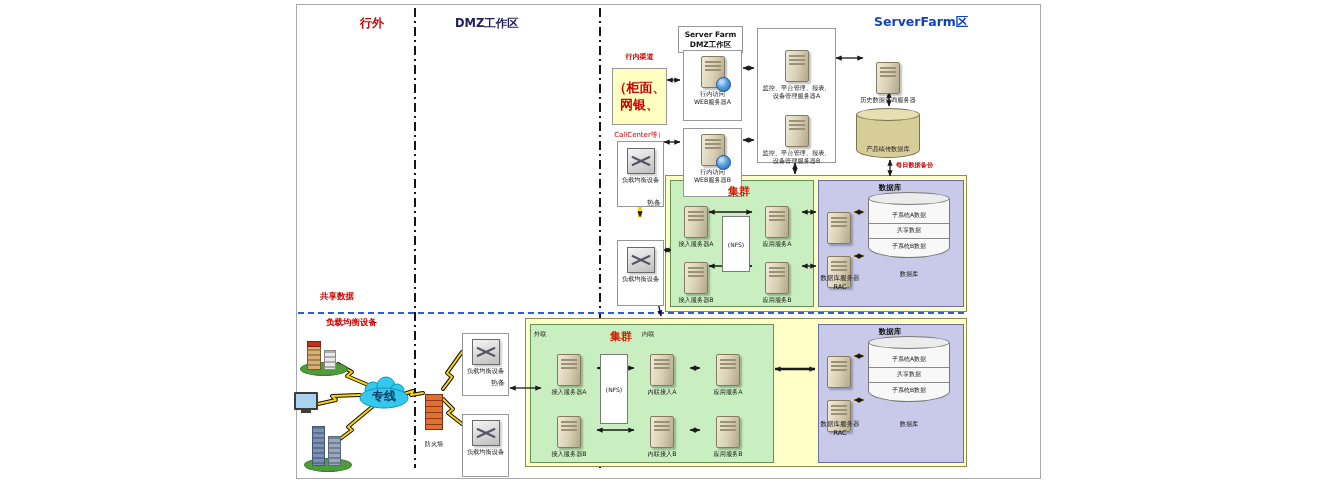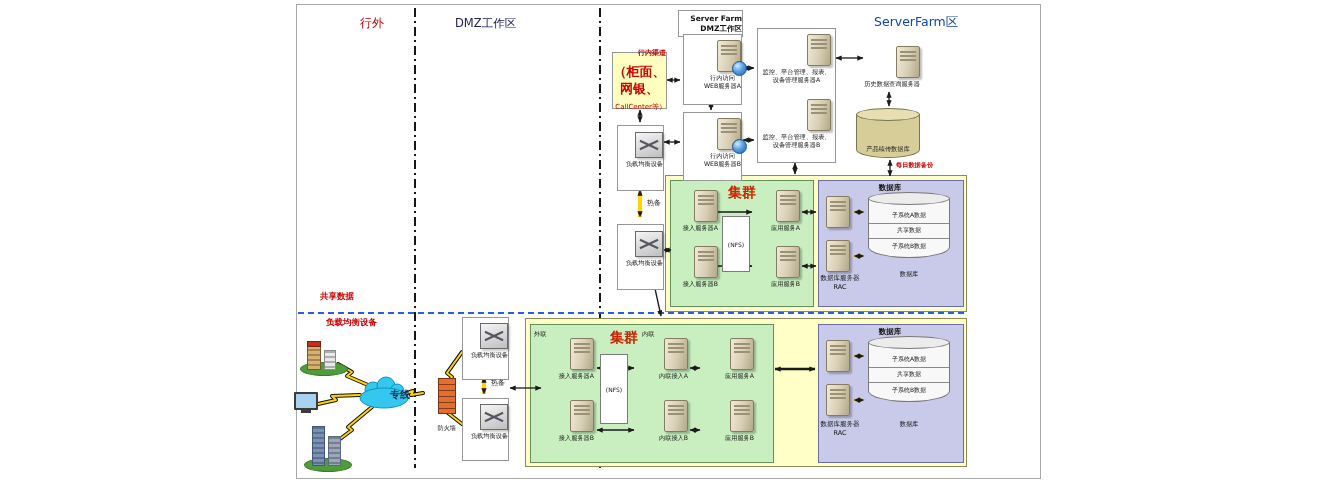--- a/index.html
+++ b/index.html
@@ -3,57 +3,57 @@
 <meta charset="utf-8">
 <style>
   html,body{margin:0;padding:0;background:#fff;}
   .canvas{position:relative;width:1333px;height:482px;background:#fff;overflow:hidden;
           font-family:"DejaVu Sans",sans-serif;color:#111;}
   .abs{position:absolute;}
   .frame{position:absolute;left:296px;top:4px;width:743px;height:473px;border:1px solid #a8a8a8;}
   .vdiv{position:absolute;top:8px;height:460px;width:2px;
         background:repeating-linear-gradient(to bottom,#161616 0 9px,transparent 9px 13px,#161616 13px 15px,transparent 15px 19px);}
   .hline{position:absolute;left:298px;top:312px;width:666px;height:0;border-top:2px dashed #2b5fd9;}
-  .zt{position:absolute;font-weight:normal;white-space:nowrap;}
+  .zt{position:absolute;font-weight:bold;white-space:nowrap;}
   .plat{position:absolute;font-weight:bold;font-size:8.5px;color:#cc0000;white-space:nowrap;}
-  .node{position:absolute;display:flex;flex-direction:column;align-items:flex-end;gap:2px;z-index:5;}
+  .node{position:absolute;display:flex;flex-direction:column;align-items:center;gap:2px;z-index:5;margin-top:16px;}
   .lbl{font-size:6.2px;line-height:1.3;text-align:center;color:#111;}
   .srv{position:relative;flex:0 0 auto;width:22px;height:30px;border:1px solid #857c60;border-radius:2px;
        background:linear-gradient(100deg,#f0ead8 0%,#d7ceb3 55%,#b2a88b 100%);
        box-shadow:2px 2px 2px rgba(0,0,0,.25);}
   .srv i{position:absolute;left:3px;right:3px;top:4px;height:2px;background:#9a9176;
          box-shadow:0 4px 0 #9a9176,0 8px 0 #9a9176;}
   .globe{position:absolute;right:-7px;bottom:-5px;width:13px;height:13px;border-radius:50%;
          border:1px solid #14529e;background:radial-gradient(circle at 35% 30%,#d2e9ff 0%,#5aa0e0 45%,#1a62b0 100%);}
   .lbd{position:relative;flex:0 0 auto;width:26px;height:24px;border:1px solid #6a6a6a;
        background:linear-gradient(160deg,#f5f5f5,#bfbfbf);box-shadow:2px 2px 2px rgba(0,0,0,.2);}
   .lbd::before,.lbd::after{content:"";position:absolute;left:3px;right:3px;top:11px;height:2px;background:#565663;transform:rotate(25deg);}
   .lbd::after{transform:rotate(-25deg);}
   .wbox{background:#fff;border:1px solid #979797;}
   .ybox{position:absolute;background:#ffffc8;border:1px solid #8d8d52;z-index:1;}
   .gbox{position:absolute;background:#c9efc0;border:1px solid #64925a;z-index:2;}
   .pbox{position:absolute;background:#c9c9ea;border:1px solid #6e6e9e;z-index:2;}
   .boxtitle{position:absolute;font-weight:bold;font-size:7.5px;text-align:center;z-index:5;}
-  .redtag{position:absolute;font-weight:bold;font-size:14px;color:#cc2200;z-index:5;white-space:nowrap;}
+  .redtag{position:absolute;font-weight:bold;font-size:11px;color:#cc2200;z-index:5;white-space:nowrap;}
   .tiny{position:absolute;font-size:6.2px;z-index:5;white-space:nowrap;}
   .nfs{position:absolute;background:#fff;border:1px solid #7a7a7a;z-index:5;display:flex;align-items:center;justify-content:center;font-size:6px;}
   .cyl{position:absolute;z-index:5;}
   .cyl .cap{position:absolute;left:0;top:0;width:100%;height:13px;border-radius:50%;box-sizing:border-box;border:1px solid #76764f;z-index:2;}
   .cyl .bod{position:absolute;left:0;top:6px;width:100%;bottom:0;box-sizing:border-box;border:1px solid #76764f;border-top:none;
             border-radius:0 0 41px 41px / 0 0 11px 11px;}
   .cylb .cap{background:#ececec;border-color:#787878;}
   .cylb .bod{background:#f8f8f8;border-color:#787878;padding-top:10px;display:flex;flex-direction:column;}
   .band{height:14.5px;display:flex;align-items:center;justify-content:center;font-size:6px;border-top:1px solid #8a8a8a;}
   .band:first-child{border-top:none;}
   .cylp .cap{background:#e7dfb2;}
   .cylp .bod{background:#d7cd99;display:flex;align-items:flex-end;justify-content:center;padding-bottom:3px;}
   .plabel{font-size:6.2px;color:#222;}
   .fw{width:16px;height:34px;border:1px solid #7d3110;flex:0 0 auto;
       background:repeating-linear-gradient(to bottom,#e07030 0 5px,#8f3817 5px 6px);}
-  .cloud-lbl{position:absolute;left:0;top:12px;width:100%;text-align:right;font-size:10px;font-weight:bold;color:#0a3a60;z-index:2;}
+  .cloud-lbl{position:absolute;left:0;top:12px;width:100%;text-align:center;font-size:12px;font-weight:bold;color:#0a3a60;z-index:2;}
   .ellipse-base{position:absolute;bottom:0;left:0;width:100%;height:12px;border-radius:50%;background:#4f9c3b;border:1px solid #3a7a2a;}
   .bld{position:absolute;border:1px solid #6f5a33;background-image:repeating-linear-gradient(to bottom,rgba(20,20,20,.28) 0 2px,transparent 2px 5px);}
   .pcmon{width:20px;height:14px;border:2px solid #3c3c3c;background:#a9d1f0;border-radius:1px;}
   .pcstand{width:10px;height:3px;background:#3c3c3c;margin:0 auto;}
 </style>
 </head>
 <body>
 
 <div class="canvas">
 
@@ -93,21 +93,21 @@
         <ellipse cx="26" cy="22" rx="24" ry="10"></ellipse>
       </g>
     </svg>
     <span class="cloud-lbl">专线</span>
   </div>
   <div class="node" style="left:412px;top:378px;width:44px;">
     <div class="fw"></div>
     <div class="lbl" style="margin-top:8px;">防火墙</div>
   </div>
 
-  <div class="node wbox" style="left:612px;top:52px;width:53px;height:55px;background:#ffffc0;justify-content:center;gap:6px;">
+  <div class="node wbox" style="left:612px;top:52px;width:53px;height:55px;background:#ffffc0;justify-content:center;gap:18px;">
     <div class="lbl" style="color:#cc0000;font-weight:bold;font-size:7px;">行内渠道</div>
     <div class="lbl" style="color:#cc0000;font-weight:bold;font-size:13px;">（柜面、网银、</div>
     <div class="lbl" style="color:#cc0000;font-weight:normal;font-size:7px;">CallCenter等）</div>
   </div>
 
   <div class="node wbox" style="left:617px;top:125px;width:45px;height:58px;padding-top:6px;">
     <div class="lbd"></div>
     <div class="lbl">负载均衡设备</div>
   </div>
   <div class="node wbox" style="left:617px;top:224px;width:45px;height:58px;padding-top:6px;">

